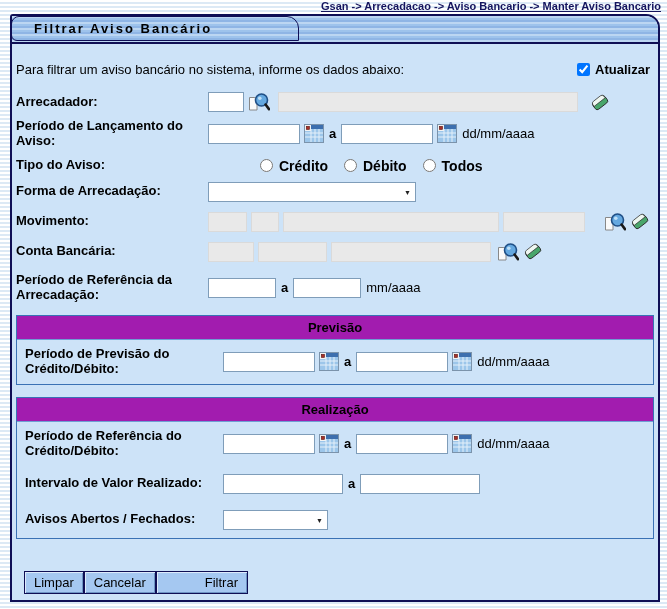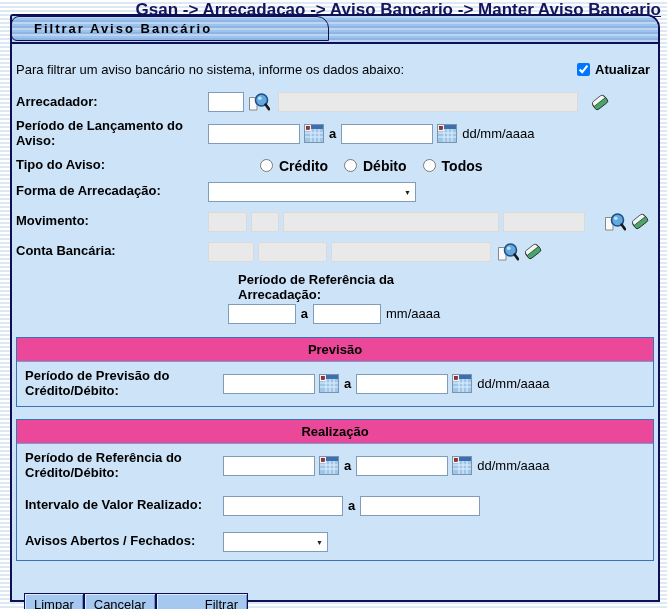--- a/index.html
+++ b/index.html
@@ -2,35 +2,35 @@
 <html><head>
 <meta charset="utf-8">
 <style>
   html,body{margin:0;padding:0;}
   .page{
     position:relative;width:667px;height:609px;overflow:hidden;
     background:repeating-linear-gradient(180deg,#ffffff 0 2px,#dce9f5 2px 4px);
     font-family:"Liberation Sans",sans-serif;color:#000;
   }
   .breadcrumb{
-    position:absolute;top:0;right:6px;font-size:17px;font-weight:bold;
+    position:absolute;top:0;right:6px;font-size:11px;font-weight:bold;
     color:#14145e;text-decoration:underline;white-space:nowrap;cursor:pointer;
   }
   .panel{
     position:absolute;left:10px;top:14px;width:650px;height:588px;
     box-sizing:border-box;background:#cde3f8;border:2px solid #0f0f55;
     border-radius:3px 14px 0 0;
   }
   .header-bar{
     position:relative;height:26px;
     background:repeating-linear-gradient(180deg,#bcd6f2 0 2px,#9ec3ec 2px 4px,#8fb5e5 4px 6px);
     border-bottom:2px solid #0f0f55;border-radius:0 12px 0 0;
   }
   .header-tab{
-    position:absolute;left:-1px;top:0;width:318px;height:25px;box-sizing:border-box;
+    position:absolute;left:-1px;top:0;width:288px;height:25px;box-sizing:border-box;
     border:1px solid #0f0f55;border-radius:8px 12px 0 6px;
     line-height:24px;padding-left:22px;font-size:13px;font-weight:bold;letter-spacing:2px;
   }
   .intro{display:flex;align-items:center;margin:18px 6px 0 4px;}
   .intro-text{font-size:13px;}
   .chk-group{margin-left:auto;display:flex;align-items:center;margin-right:2px;}
   .chk-group input{width:13px;height:13px;margin:0 5px 0 0;}
   .chk-label{font-size:13px;font-weight:bold;}
   .row{display:flex;align-items:center;padding:0 6px 0 4px;}
   .lbl{width:192px;flex:none;font-size:13px;font-weight:bold;line-height:1.15;}
@@ -54,37 +54,37 @@
     content:"▼";position:absolute;right:4px;top:50%;transform:translateY(-50%);
     font-size:7px;color:#222;
   }
   .w208{width:208px;}.w105{width:105px;}
   .radio-group{display:flex;align-items:center;margin-left:52px;}
   .radio-group input{width:13px;height:13px;margin:0 6px 0 0;}
   .radio-label{font-size:14px;font-weight:bold;margin-right:16px;}
   .section{margin:12px 4px 0 4px;border:1px solid #3a72b5;background:#cde3f8;}
   .section-header{
     height:23px;line-height:23px;text-align:center;font-size:13px;font-weight:bold;
-    background:#ec4899;border-bottom:1px solid #6f9fd4;
+    background:#a21caf;border-bottom:1px solid #6f9fd4;
   }
   .section .row{padding:7px 6px 7px 8px;gap:12px;}
   .section .lbl{width:186px;}
   .buttons{display:flex;align-items:center;margin:32px 12px 0 12px;}
   .btn{
     font:13px "Liberation Sans",sans-serif;color:#000;background:#a5c8f1;
     border:1px solid #0f0f55;box-shadow:inset 1px 1px 0 #ddeafb,inset -1px -1px 0 #6d94c4;
     padding:3px 9px;cursor:pointer;
   }
   .btn + .btn{margin-left:0;}
   .btn-filtrar{margin-left:auto;padding-left:48px;}
   .ml4{margin-left:4px;}.ml6{margin-left:6px;}.ml8{margin-left:8px;}
   .mr-auto-ic{margin-left:auto;margin-right:42px;}
   .mov-icons{margin-left:auto;margin-right:2px;display:flex;align-items:center;}
   .mt14{margin-top:14px;}.mt6{margin-top:6px;}.mt8{margin-top:8px;}
-  .mt4{margin-top:4px;}.mt10{margin-top:10px;flex-direction:column;}
+  .mt4{margin-top:4px;}.mt10{margin-top:10px;}
 </style>
 </head>
 <body>
 
 <div class="page">
   <div class="breadcrumb">Gsan -&gt; Arrecadacao -&gt; Aviso Bancario -&gt; Manter Aviso Bancario</div>
 
   <div class="panel">
 
     <div class="header-bar">

